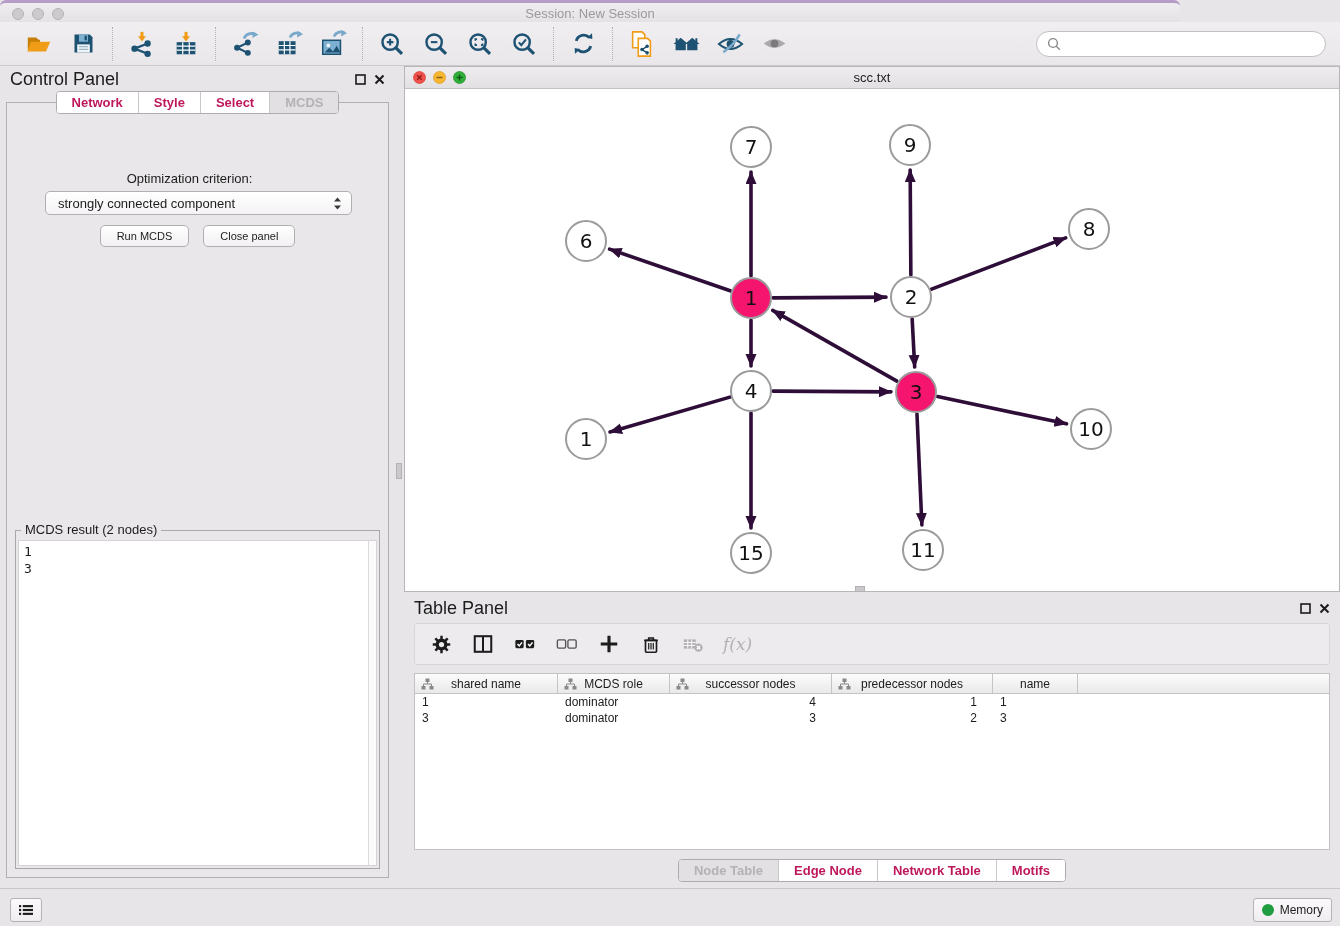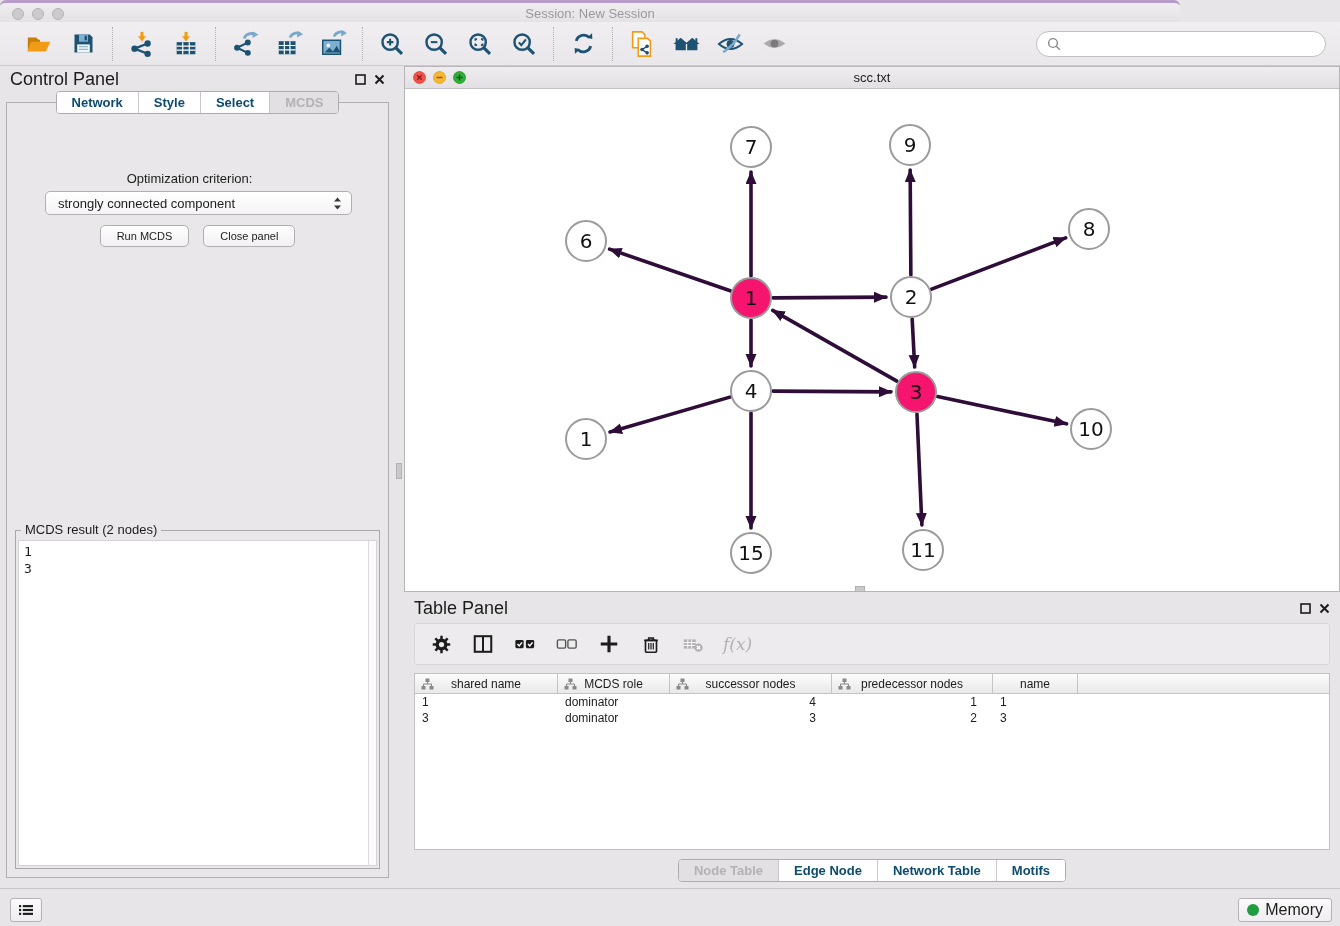--- a/index.html
+++ b/index.html
@@ -26,21 +26,21 @@
   .search-field input { border:none; outline:none; flex:1; font-size:13px; background:transparent; }
 
   
   .control-panel { left:0; top:66px; width:395px; height:822px; background:#e7e5e7; }
   .panel-head { height:26px; display:flex; align-items:center; padding:0 10px; }
   .panel-head .ph-title { font-size:18px; color:#1c1c1c;text-align:center; }
   .ph-icons { margin-left:auto; display:flex; gap:8px; align-items:center; }
   .cp-content { position:absolute; left:6px; right:6px; top:36px; bottom:10px; border:1px solid #b1afb1; background:#e9e7e9; }
   .cp-tabs-row { position:absolute; left:0; right:0; top:25px; display:flex; justify-content:center; z-index:2; }
   .segmented { display:inline-flex; border:1px solid #adabad; border-radius:4px; overflow:hidden; background:#fff; }
-  .seg { padding:3px 15px; font-size:13px; font-weight:600; color:#0c4a6e; background:#fff; border-left:1px solid #c9c7c9; white-space:nowrap; }
+  .seg { padding:3px 15px; font-size:13px; font-weight:600; color:#be185d; background:#fff; border-left:1px solid #c9c7c9; white-space:nowrap; }
   .seg:first-child { border-left:none; }
   .seg-selected { background:#e2e0e2; color:#b4b2b4; }
   .opt-label { position:absolute; left:0; right:16px; top:68px; text-align:center; font-size:13px; color:#1c1c1c; }
   .dropdown { position:absolute; left:38px; right:36px; top:88px; height:24px; background:linear-gradient(#fff,#f5f3f5);
     border:1px solid #b1afb1; border-radius:5px; display:flex; align-items:center; padding:0 8px 0 12px; }
   .dropdown .dd-text { font-size:13px; color:#1c1c1c; flex:1; }
   .cp-buttons { position:absolute; left:0; right:0; top:122px; display:flex; justify-content:center; gap:14px; }
   .btn { border:1px solid #b1afb1; border-radius:5px; background:linear-gradient(#ffffff,#f2f0f2);
     font-size:11px; color:#1c1c1c; padding:4px 16px; font-family:"Liberation Sans",sans-serif; }
   .result-group { position:absolute; left:8px; right:8px; top:427px; bottom:8px; border:1px solid #a9a7a9; }
@@ -76,21 +76,21 @@
   .td-cell { font-size:12px; color:#1c1c1c; overflow:hidden; white-space:nowrap; }
   .tp-tabs { position:absolute; left:0; right:0; bottom:6px; display:flex; justify-content:center; }
 
   
   .status-bar { left:0; top:888px; width:1340px; height:38px; background:#e7e5e7; border-top:1px solid #c9c7c9; }
   .sb-btn { position:absolute; top:9px; height:24px; border:1px solid #b5b3b5; border-radius:3px;
     background:linear-gradient(#fbf9fb,#efedef); display:flex; align-items:center; justify-content:center; gap:6px; padding:0 8px; }
   .sb-left { left:10px; width:32px; }
   .sb-right { right:8px; }
   .mem-dot { width:12px; height:12px; border-radius:50%; background:#1f9d40; }
-  .mem-label { font-size:16px; color:#1c1c1c; }
+  .mem-label { font-size:12px; color:#1c1c1c; }
 </style>
 </head>
 <body>
 
 <div class="abs titlebar">
   <div class="traffic-app">
       <span></span>
       <span></span>
       <span></span>
     </div>

